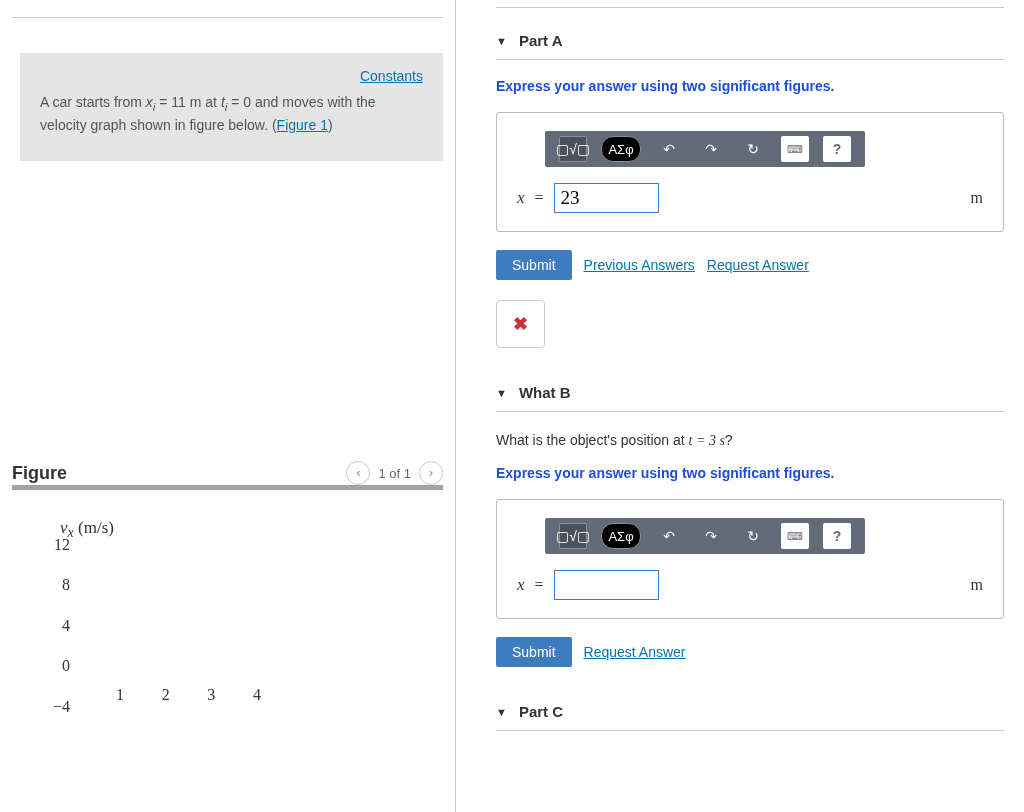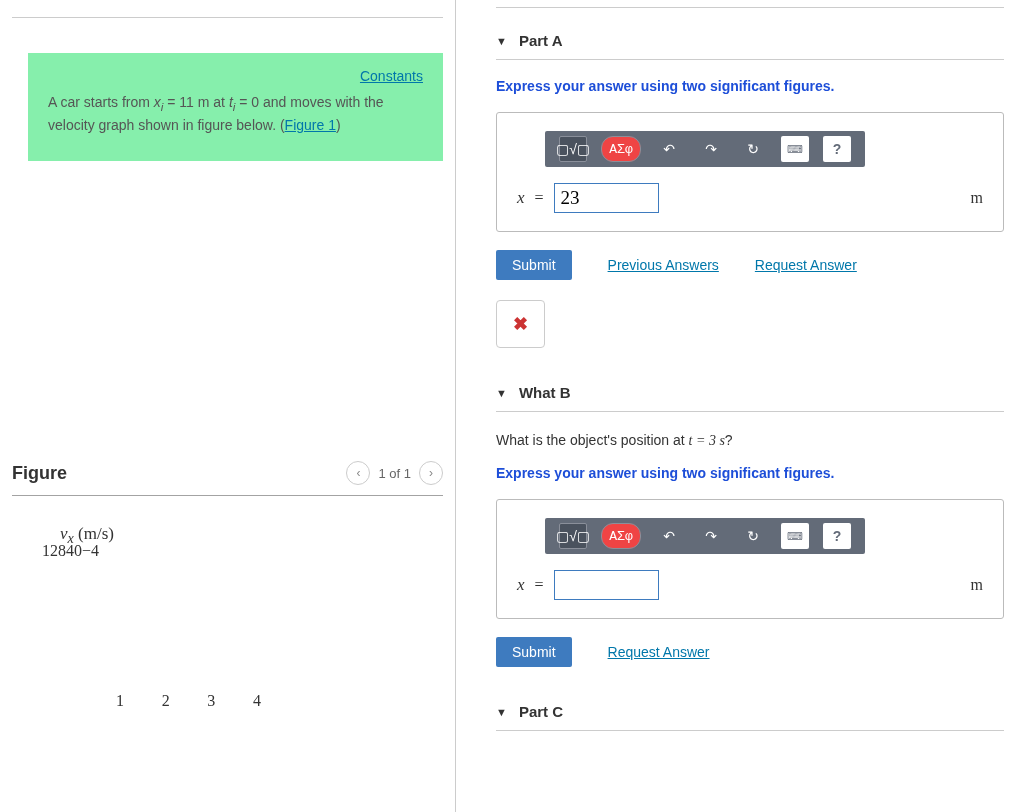--- a/index.html
+++ b/index.html
@@ -2,37 +2,37 @@
 <html><head>
 <meta charset="utf-8">
 <style>
 * { box-sizing: border-box; margin: 0; padding: 0; }
 body { font-family: Arial, Helvetica, sans-serif; font-size: 14px; color: #333; background: #fff; }
 .page { display: flex; width: 1024px; height: 812px; }
 .left-col { width: 455px; padding: 10px 12px; }
 .right-col { flex: 1; border-left: 1px solid #ccc; padding: 0 20px 0 40px; }
 .divider-top { border-bottom: 1px solid #ccc; height: 8px; margin-bottom: 8px; }
 
-.info-box { background: #86efac; padding: 15px 20px 25px; margin: 35px 0 0 16px; }
+.info-box { background: #e5e5e5; padding: 15px 20px 25px; margin: 35px 0 0 8px; }
 .constants-link { text-align: right; margin-bottom: 8px; }
 .link { color: #0077aa; text-decoration: underline; cursor: pointer; }
 .info-box .prompt-text { color: #555; line-height: 1.5; }
 .info-box i { font-style: italic; }
 
 .figure-section { margin-top: 300px; }
-.figure-header { display: flex; align-items: center; justify-content: space-between; border-bottom: 1px solid #a3a3a3; padding-bottom: 10px; margin-bottom: 28px; }
+.figure-header { display: flex; align-items: center; justify-content: space-between; border-bottom: 5px solid #a3a3a3; margin-bottom: 28px; }
 .figure-title { font-size: 18px; font-weight: bold; color: #333; }
 .pager { display: flex; align-items: center; gap: 8px; color: #666; font-size: 13px; }
 .pager-btn { width: 24px; height: 24px; border: 1px solid #ccc; border-radius: 50%; background: #fff; display: inline-flex; align-items: center; justify-content: center; font-size: 12px; color: #888; cursor: pointer; }
 
 .graph { margin-left: 30px; width: 300px; }
 .axis-label-y { font-family: 'Times New Roman', serif; font-size: 17px; font-style: italic; margin-left: 18px; margin-bottom: 2px; }
 .axis-label-y .units { font-style: normal; }
 .graph-inner { display: flex; }
-.y-ticks { display: flex; flex-direction: row; justify-content: space-between; height: 180px; margin-right: 4px; font-family: 'Times New Roman', serif; font-size: 16px; text-align: right; width: 28px; margin-top: -8px; }
+.y-ticks { display: flex; flex-direction: column; justify-content: space-between; height: 180px; margin-right: 4px; font-family: 'Times New Roman', serif; font-size: 16px; text-align: right; width: 28px; margin-top: -8px; }
 .plot { position: relative; width: 220px; height: 180px; border-left: 2px solid #000; border-bottom: 2px solid #000; top: -36px; }
 .plot::after { content: ''; position: absolute; top: 0; right: -2px; width: 2px; height: 100%; }
 .grid-line-v { position: absolute; top: 0; bottom: 0; width: 1px; background: #ddd; }
 .grid-line-h { position: absolute; left: 0; right: 0; height: 1px; background: #ddd; }
 .data-line { position: absolute; width: 228px; height: 3px; background: #2bb24c; transform-origin: left center; top: 0; left: 0; transform: rotate(36deg); }
 .x-ticks { display: flex; justify-content: space-between; width: 220px; margin-left: 34px; margin-top: -30px; font-family: 'Times New Roman', serif; font-size: 16px; padding: 0 35px 0 40px; }
 .axis-label-x { font-family: 'Times New Roman', serif; font-size: 17px; font-style: italic; position: absolute; left: 225px; top: 130px; }
 .axis-label-x .units { font-style: normal; }
 .plot-wrap { position: relative; }
 
@@ -42,31 +42,31 @@
 .part-header .title { font-weight: bold; font-size: 15px; }
 
 .question-text { color: #333; margin: 10px 0 14px; line-height: 1.5; }
 .question-text .math { font-family: 'Times New Roman', serif; font-style: italic; }
 .instruct { font-weight: bold; color: #1d4ed8; margin-bottom: 18px; }
 
 .answer-box { border: 1px solid #bbb; border-radius: 3px; padding: 18px 20px; background: #fff; margin-bottom: 18px; }
 .toolbar { display: inline-flex; background: #636b78; border-radius: 2px; padding: 5px 14px; gap: 14px; align-items: center; margin-bottom: 16px; margin-left: 28px;}
 .toolbar .tool { color: #fff; font-size: 14px; width: 28px; height: 26px; display: inline-flex; align-items: center; justify-content: center; cursor: pointer; }
 .toolbar .tool.boxed { background: #4a525e; border: 1px solid #8a8f9a; border-radius: 2px; }
-.toolbar .tool.sigma { background: #ef4444; border: 1px solid #8a8f9a; border-radius: 12px; font-family: Liberation Mono, monospace; width: 40px; font-size: 13px;}
+.toolbar .tool.sigma { background: #000000; border: 1px solid #8a8f9a; border-radius: 12px; font-family: Liberation Sans, sans-serif; width: 40px; font-size: 13px;}
 .toolbar .tool.help { background: #fff; color: #636b78; border-radius: 2px; font-weight: bold; }
 .toolbar .tool.kbd { background: #fff; color: #636b78; border-radius: 2px; font-size: 11px; }
 
 .answer-row { display: flex; align-items: center; gap: 10px; }
 .answer-row .var { font-family: 'Times New Roman', serif; font-style: italic; font-size: 17px; }
 .answer-row .eq { font-family: 'Times New Roman', serif; font-size: 16px; }
 .answer-row input { width: 105px; height: 30px; border: 1px solid #3e7bbf; font-size: 19px; padding: 2px 6px; font-family: 'Times New Roman', serif; }
 .answer-row .unit { margin-left: auto; font-family: 'Times New Roman', serif; font-size: 16px; }
 
-.action-row { display: flex; align-items: center; gap: 36px; margin-bottom: 20px; }
+.action-row { display: flex; align-items: center; gap: 12px; margin-bottom: 20px; }
 .submit-btn { background: #3e7bbf; color: #fff; border: none; padding: 7px 16px; font-size: 14px; cursor: pointer; border-radius: 2px; }
 
 .feedback { border: 1px solid #ccc; border-radius: 4px; padding: 12px 16px; display: inline-flex; align-items: center; gap: 10px; font-weight: bold; color: #333; }
 .feedback .x { color: #cc3333; font-size: 18px; }
 
 .part + .part { margin-top: 30px; }
 </style>
 </head>
 <body>
 

